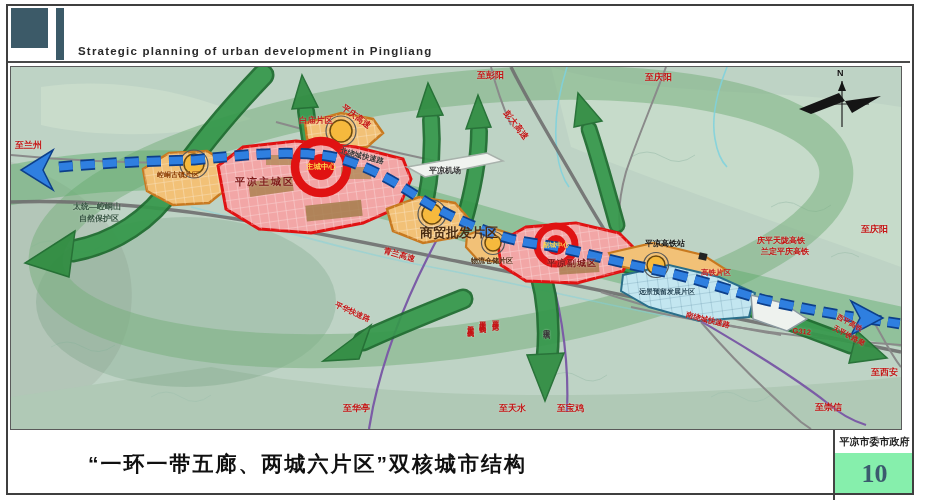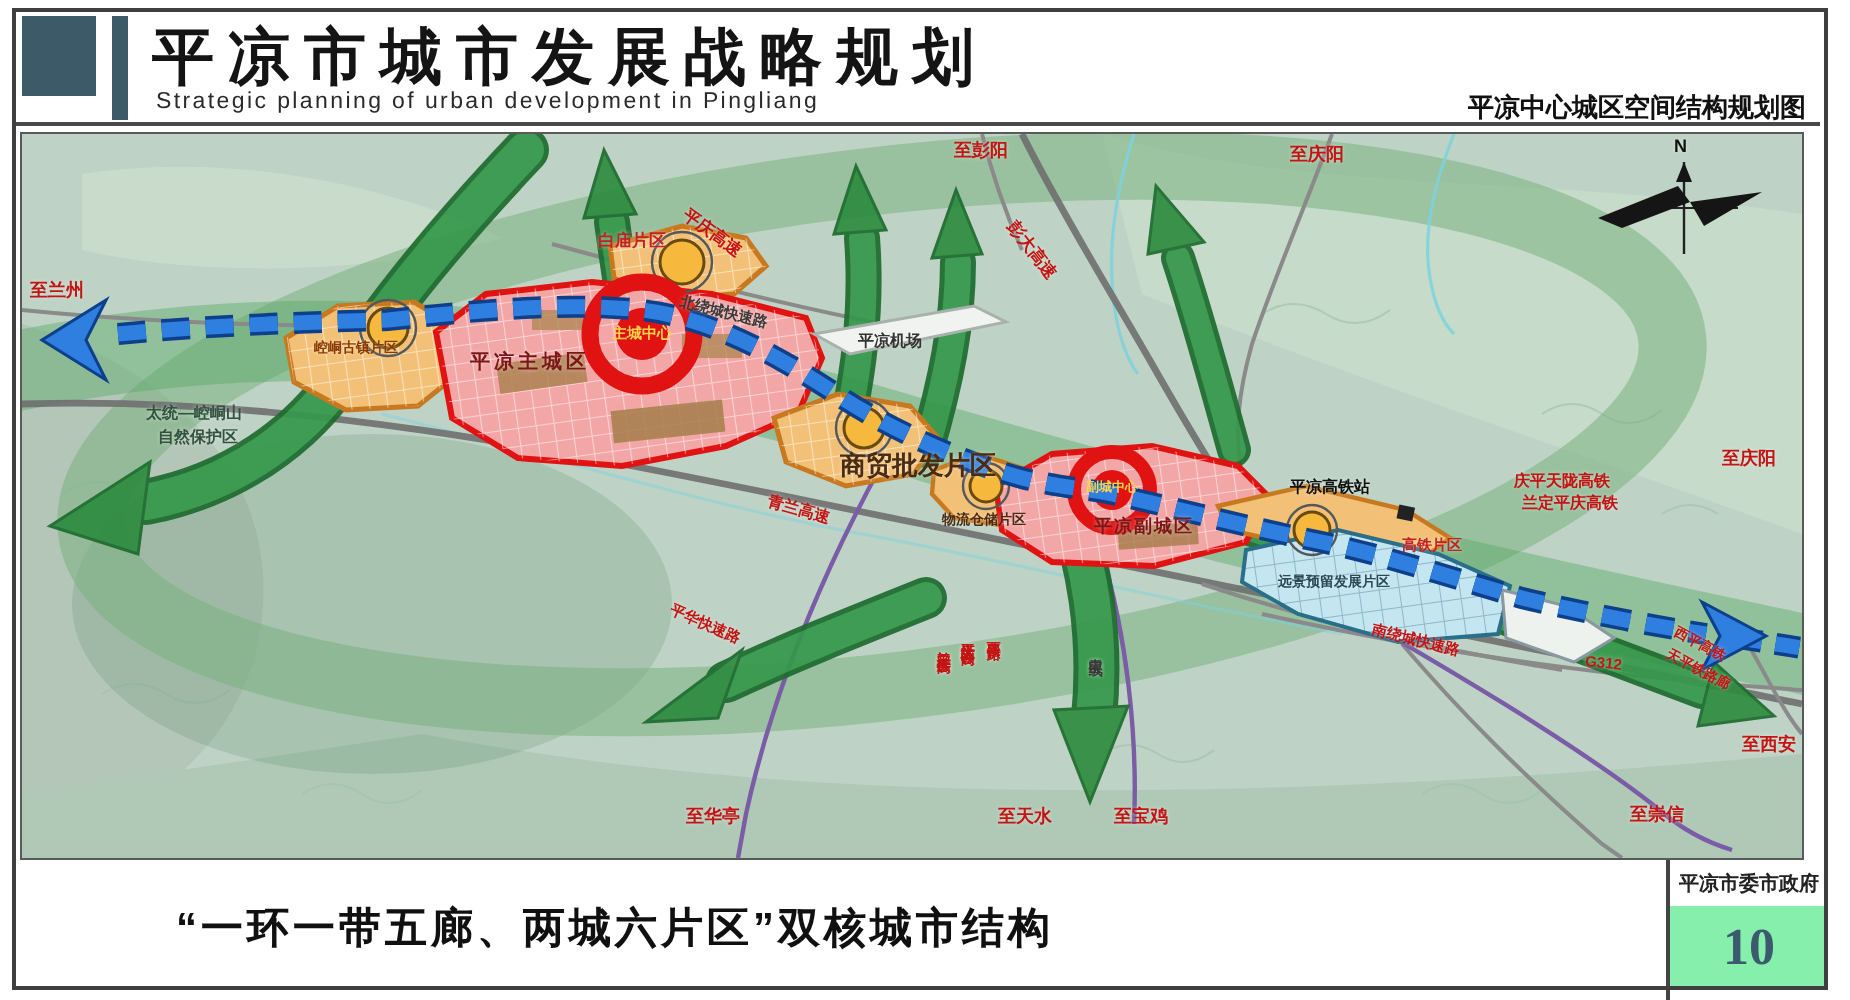--- a/index.html
+++ b/index.html
@@ -5,21 +5,21 @@
   html,body{margin:0;padding:0;background:#fff;}
   .page{position:relative;width:925px;height:500px;background:#ffffff;
         font-family:"Liberation Sans","DejaVu Sans",sans-serif;overflow:hidden;}
   .page-border{position:absolute;left:6px;top:4px;width:904px;height:487px;
                border:2px solid #3f3f3f;pointer-events:none;z-index:40;}
   
   .hd-square{position:absolute;left:11px;top:8px;width:37px;height:40px;background:#3c5a68;}
   .hd-bar{position:absolute;left:56px;top:8px;width:8px;height:52px;background:#3c5a68;}
   .hd-title{position:absolute;left:76px;top:8px;font-family:"Liberation Serif","DejaVu Serif",serif;
             font-weight:700;font-size:31px;letter-spacing:7px;color:#141414;white-space:nowrap;}
-  .hd-sub{position:absolute;left:78px;top:45px;font-weight:400;font-size:11.5px;
+  .hd-sub{position:absolute;left:78px;top:45px;font-weight:700;font-size:11.5px;
           letter-spacing:1.2px;color:#2a2a2a;white-space:nowrap;}
   .hd-right{position:absolute;right:22px;top:45px;font-weight:700;font-size:13px;color:#111;}
   .hd-rule{position:absolute;left:8px;top:61px;width:902px;height:2px;background:#4a4a4a;}
   
   .map{position:absolute;left:10px;top:66px;width:890px;height:362px;border:1px solid #5a5a5a;
        background:#bed3c5;overflow:hidden;}
   .map svg{position:absolute;left:0;top:0;}
   .lbl{position:absolute;white-space:nowrap;line-height:1.05;font-weight:700;
        transform-origin:left top;z-index:10;text-shadow:0 0 2px rgba(255,255,255,0.45);}
   .lbl.v{writing-mode:vertical-rl;letter-spacing:1px;}
@@ -37,23 +37,21 @@
           font-size:26px;color:#3b5a6e;}
 </style>
 </head>
 <body>
 
 <div class="page">
   <div class="page-border"></div>
 
   <div class="hd-square"></div>
   <div class="hd-bar"></div>
-  <div class="hd-title">平凉市城市发展战略规划</div>
   <div class="hd-sub">Strategic planning of urban development in Pingliang</div>
-  <div class="hd-right">平凉中心城区空间结构规划图</div>
   <div class="hd-rule"></div>
 
   <div class="map">
     <svg width="890" height="362" viewBox="0 0 890 362">
       <defs>
         <pattern id="pgridw" width="9" height="9" patternUnits="userSpaceOnUse" patternTransform="rotate(-8)">
           <path d="M0 0H9M0 0V9" stroke="rgba(255,255,255,0.5)" stroke-width="1.1"></path>
         </pattern>
         <pattern id="pgridb" width="10" height="10" patternUnits="userSpaceOnUse" patternTransform="rotate(-8)">
           <path d="M0 0H10M0 0V10" stroke="rgba(45,95,125,0.35)" stroke-width="1"></path>

